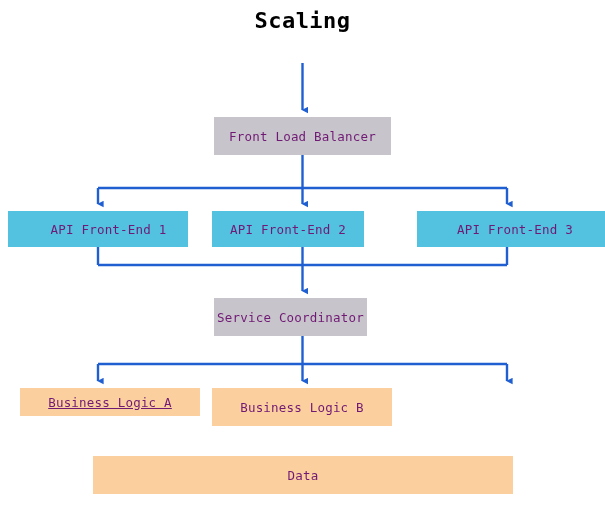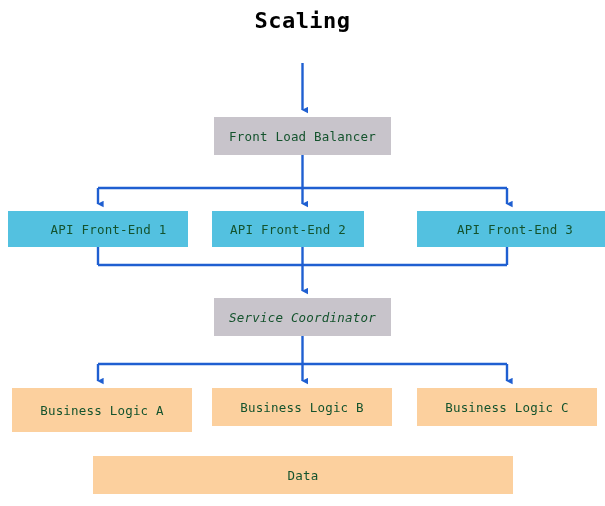--- a/index.html
+++ b/index.html
@@ -43,39 +43,39 @@
     color: #000000;
     letter-spacing: 0.5px;
   }
 
   .node {
     position: absolute;
     box-sizing: border-box;
     display: flex;
     align-items: center;
     justify-content: center;
-    color: #14532d;
+    color: #701a75;
     font-size: 12.5px;
     letter-spacing: 0.2px;
     white-space: nowrap;
   }
 
   .node-grey   { background: #c8c4cb; }
   .node-cyan   { background: #53c1e0; }
   .node-orange { background: #fcd09e; }
 
   
   #node-front-load-balancer { left: 214px; top: 117px; width: 177px; height: 38px; }
-  #node-service-coordinator { left: 214px; top: 298px; width: 177px; height: 38px; font-style: italic; }
+  #node-service-coordinator { left: 214px; top: 298px; width: 153px; height: 38px; }
 
   #node-api-front-end-1 { left: 8px;   top: 211px; width: 180px; height: 36px; padding-left: 21px; }
   #node-api-front-end-2 { left: 212px; top: 211px; width: 152px; height: 36px; }
   #node-api-front-end-3 { left: 417px; top: 211px; width: 196px; height: 36px; }
 
-  #node-business-logic-a { left: 12px;   top: 388px; width: 180px; height: 44px; }
+  #node-business-logic-a { left: 20px;   top: 388px; width: 180px; height: 28px; text-decoration: underline; }
   #node-business-logic-b { left: 212px; top: 388px; width: 180px; height: 38px; }
   #node-business-logic-c { left: 417px; top: 388px; width: 180px; height: 38px; }
 
   #node-data { left: 93px; top: 456px; width: 420px; height: 38px; }
 </style>
 </head>
 <body>
 
 <div id="diagram-canvas">
 
@@ -132,21 +132,18 @@
   </div>
 
   <div class="node node-orange" id="node-business-logic-a">
     <span>Business Logic A</span>
   </div>
 
   <div class="node node-orange" id="node-business-logic-b">
     <span>Business Logic B</span>
   </div>
 
-  <div class="node node-orange" id="node-business-logic-c">
-    <span>Business Logic C</span>
-  </div>
 
   <div class="node node-orange" id="node-data">
     <span>Data</span>
   </div>
 
 </div>
 
 </body></html>

